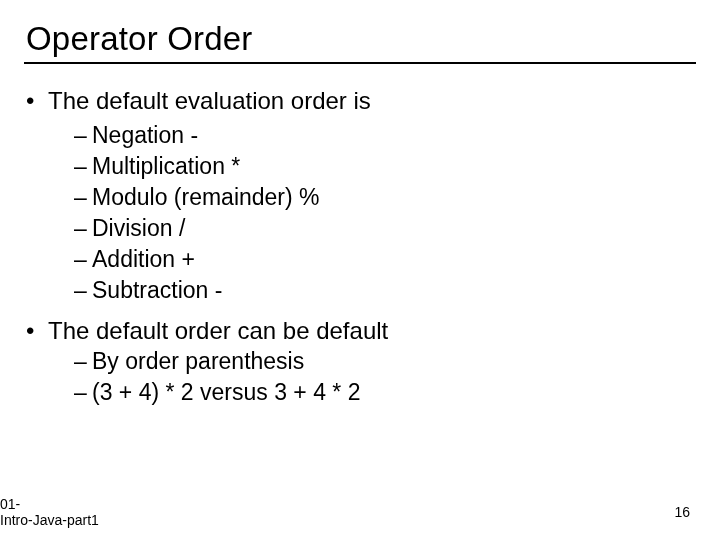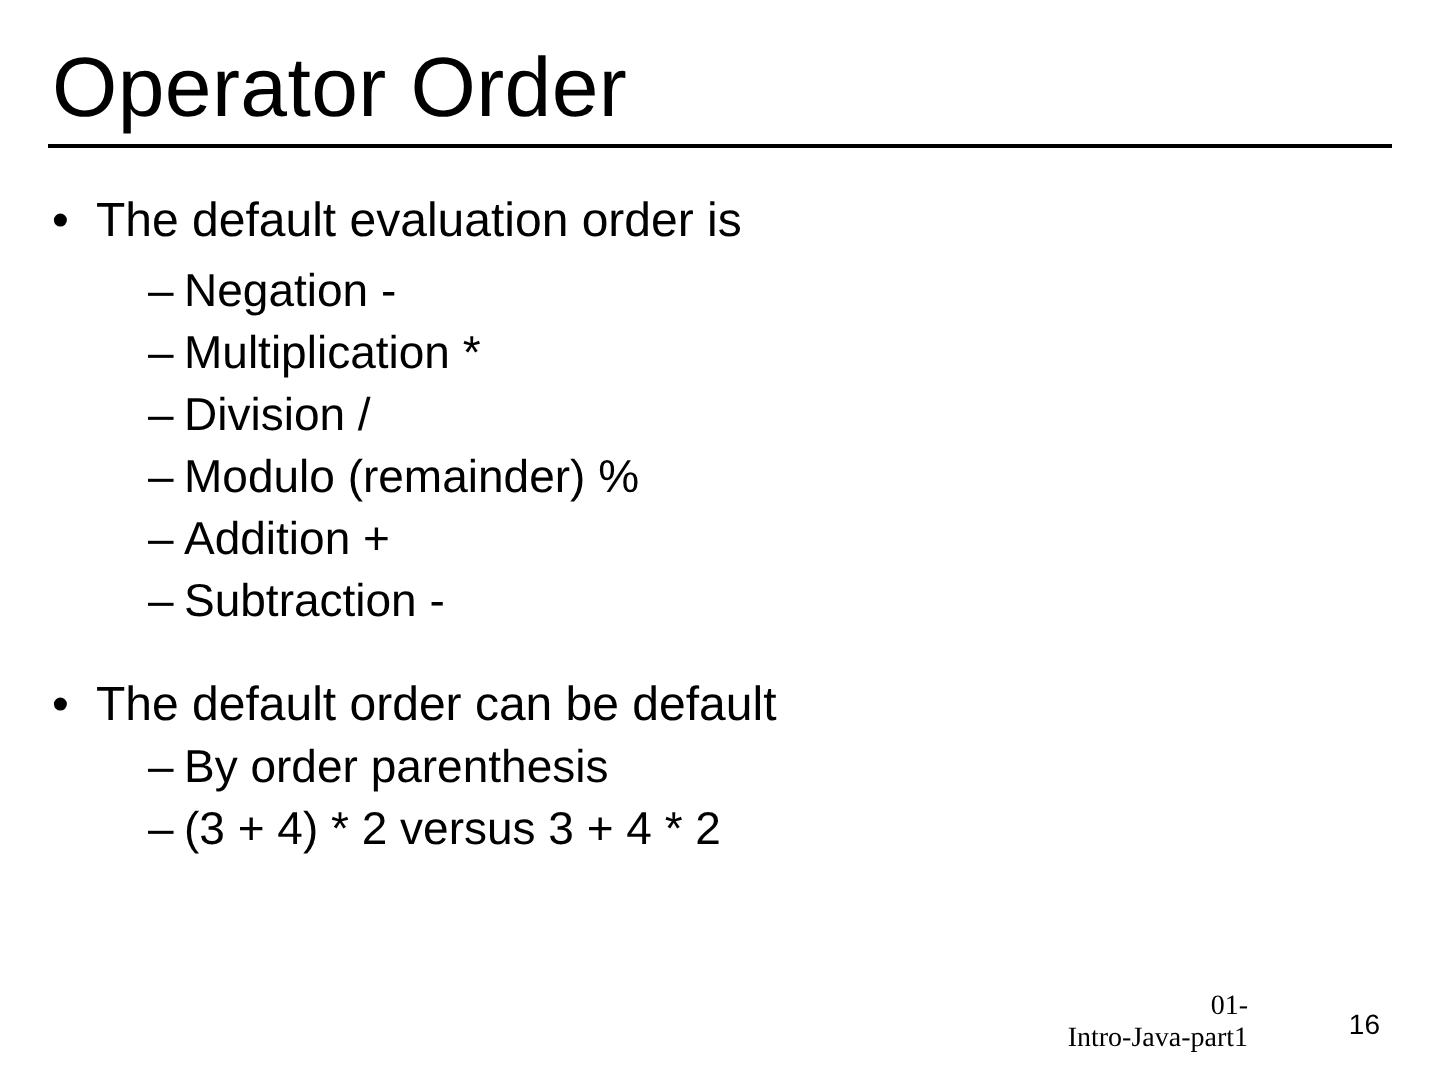--- a/index.html
+++ b/index.html
@@ -7,21 +7,21 @@
     margin: 0;
     width: 720px;
     height: 540px;
     background: #fff;
     font-family: Arial, Helvetica, sans-serif;
     color: #000;
     position: relative;
     padding: 20px 24px 0 24px;
   }
   .title {
-    font-size: 42px;
+    font-size: 33px;
     color: #000;
     border-bottom: 2px solid #000;
     padding-bottom: 4px;
     padding-left: 2px;
     margin-bottom: 22px;
     letter-spacing: 0.2px;
   }
   .level1 {
     font-size: 24px;
     margin-left: 2px;
@@ -35,29 +35,28 @@
   .level2 {
     font-size: 23px;
     margin-left: 50px;
     line-height: 1.35;
   }
   .level2 .dash {
     display: inline-block;
     width: 18px;
   }
   .block1 { margin-bottom: 4px; }
-  .subblock1 { margin-bottom: 22px; }
+  .subblock1 { margin-bottom: 10px; }
   .footer {
     position: absolute;
     bottom: 12px;
     left: 0;
     width: 624px;
     font-size: 14px;
-    text-align: right;
-    font-family: Liberation Serif, serif;
+    text-align: left;
   }
   .footer-center {
     display: inline-block;
     line-height: 1.15;
   }
   .page-num {
     position: absolute;
     right: 30px;
     bottom: 20px;
     font-size: 14px;
@@ -67,22 +66,22 @@
 <body>
 
 <div class="title">Operator Order</div>
 
 <div class="level1 block1">
   <span class="bullet">•</span><span>The default evaluation order is</span>
 </div>
 <div class="subblock1">
   <div class="level2"><span class="dash">–</span><span>Negation -</span></div>
   <div class="level2"><span class="dash">–</span><span>Multiplication *</span></div>
+  <div class="level2"><span class="dash">–</span><span>Modulo (remainder) %</span></div>
   <div class="level2"><span class="dash">–</span><span>Division /</span></div>
-  <div class="level2"><span class="dash">–</span><span>Modulo (remainder) %</span></div>
   <div class="level2"><span class="dash">–</span><span>Addition +</span></div>
   <div class="level2"><span class="dash">–</span><span>Subtraction -</span></div>
 </div>
 
 <div class="level1">
   <span class="bullet">•</span><span>The default order can be default</span>
 </div>
 <div>
   <div class="level2"><span class="dash">–</span><span>By order parenthesis</span></div>
   <div class="level2"><span class="dash">–</span><span>(3 + 4) * 2 versus 3 + 4 * 2</span></div>

